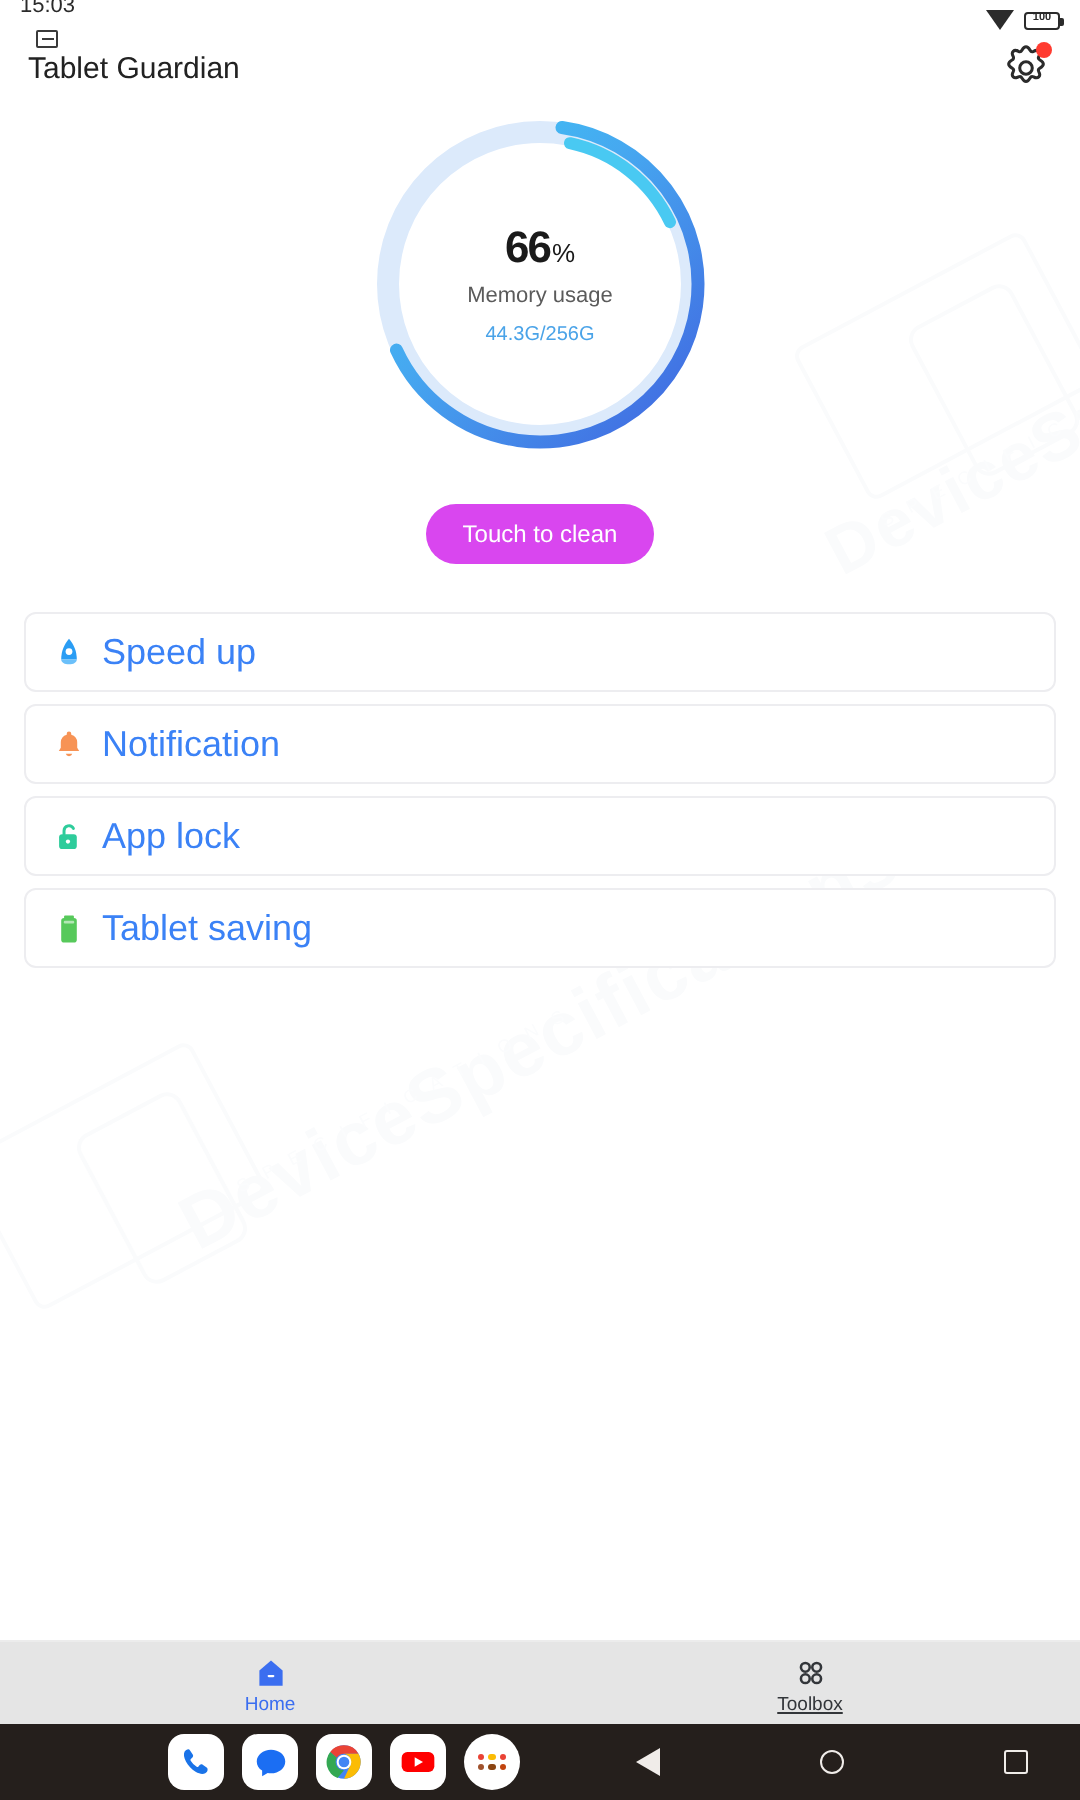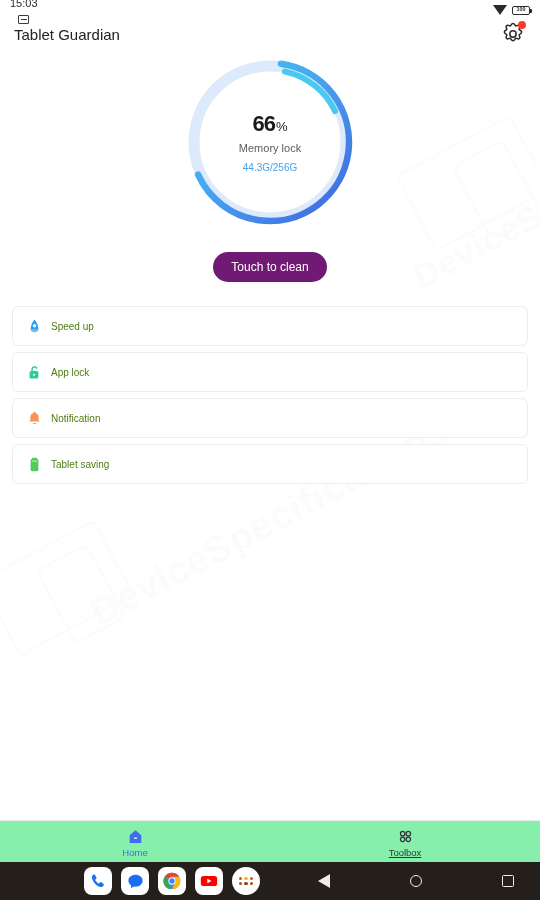--- a/index.html
+++ b/index.html
@@ -64,36 +64,36 @@
                   display:flex; flex-direction:column; align-items:center;
                   justify-content:center; }
   .g-pct { display:flex; align-items:baseline; color:#1a1a1a; }
   .g-num { font-size:22px; font-weight:700; letter-spacing:-1px; }
   .g-sym { font-size:13px; font-weight:500; margin-left:1px; }
   .g-label { font-size:11px; color:#5b5b5b; margin-top:5px; }
   .g-sub { font-size:10px; color:#4aa3e8; margin-top:8px; }
 
   
   .clean-btn { position:absolute; top:252px; left:213px; width:114px; height:30px;
-               background:#701a75; color:#fff; border:none; border-radius:16px;
+               background:#d946ef; color:#fff; border:none; border-radius:16px;
                font-size:12px; font-family:"Liberation Sans", sans-serif;
                cursor:pointer; display:flex; align-items:center; justify-content:center; }
 
   
   .list { position:absolute; top:306px; left:12px; width:516px; }
   .row { height:40px; background:#fff; border:1px solid #ededf0; border-radius:6px;
          display:flex; align-items:center; padding:0 12px; margin-bottom:6px;
          cursor:pointer; }
   .row-ico { width:18px; height:18px; margin-right:8px; display:flex;
              align-items:center; justify-content:center; flex:0 0 18px; }
-  .row-label { font-size:10px; color:#4d7c0f; }
+  .row-label { font-size:18px; color:#3b82f6; }
 
   
   .tabs { position:absolute; top:820px; left:0; width:540px; height:45px;
-          border-top:1px solid #ececec; background:#86efac; display:flex; }
+          border-top:1px solid #ececec; background:#e5e5e5; display:flex; }
   .tab { flex:1; display:flex; flex-direction:column; align-items:center;
          justify-content:center; gap:2px; cursor:pointer; }
   .tab-label { font-size:9.5px; }
   .tab.active .tab-label { color:#3b6ef0; }
   .tab.idle .tab-label { color:#33363a;text-decoration:underline; }
 
   
   .sysbar { position:absolute; top:862px; left:0; width:540px; height:38px;
             background:#251f1c; display:flex; align-items:center; }
   .dock { display:flex; align-items:center; gap:9px; margin-left:84px; }
@@ -163,21 +163,21 @@
 
       <circle cx="88" cy="88" r="79" fill="none" stroke="url(#arcGrad)" stroke-width="6.5" stroke-linecap="round" stroke-dasharray="327 496" transform="rotate(-82 88 88)"></circle>
 
       <circle cx="88" cy="88" r="72" fill="none" stroke="#49c9f2" stroke-width="6" stroke-linecap="round" stroke-dasharray="66 453" transform="rotate(-78 88 88)"></circle>
     </svg>
     <div class="gauge-center">
       <div class="g-pct">
         <span class="g-num">66</span>
         <span class="g-sym">%</span>
       </div>
-      <div class="g-label">Memory lock</div>
+      <div class="g-label">Memory usage</div>
       <div class="g-sub">44.3G/256G</div>
     </div>
   </div>
 
   <button class="clean-btn">Touch to clean</button>
 
   <div class="list">
 
     <div class="row">
       <span class="row-ico">
@@ -186,36 +186,36 @@
           <path d="M6.5 16.5c0 2 2.4 3.5 5.5 3.5s5.5-1.5 5.5-3.5z" fill="#6bc0fa"></path>
           <circle cx="12" cy="11" r="2.4" fill="#ffffff"></circle>
         </svg>
       </span>
       <span class="row-label">Speed up</span>
     </div>
 
     <div class="row">
       <span class="row-ico">
         <svg width="17" height="17" viewBox="0 0 24 24">
+          <path d="M12 2.5a1.6 1.6 0 0 1 1.6 1.6v.6A5.8 5.8 0 0 1 17.8 10v4l1.4 2.3H4.8L6.2 14v-4a5.8 5.8 0 0 1 4.2-5.3v-.6A1.6 1.6 0 0 1 12 2.5z" fill="#f79355"></path>
+          <path d="M9.7 18.2a2.4 2.4 0 0 0 4.6 0z" fill="#f79355"></path>
+        </svg>
+      </span>
+      <span class="row-label">Notification</span>
+    </div>
+
+    <div class="row">
+      <span class="row-ico">
+        <svg width="17" height="17" viewBox="0 0 24 24">
           <path d="M8.5 10V7.5a3.5 3.5 0 0 1 6.6-1.6" fill="none" stroke="#2ecc9b" stroke-width="2.1" stroke-linecap="round"></path>
           <rect x="5" y="10" width="12.5" height="10.5" rx="2.2" fill="#2ecc9b"></rect>
           <circle cx="11.25" cy="15.2" r="1.5" fill="#ffffff"></circle>
         </svg>
       </span>
       <span class="row-label">App lock</span>
-    </div>
-
-    <div class="row">
-      <span class="row-ico">
-        <svg width="17" height="17" viewBox="0 0 24 24">
-          <path d="M12 2.5a1.6 1.6 0 0 1 1.6 1.6v.6A5.8 5.8 0 0 1 17.8 10v4l1.4 2.3H4.8L6.2 14v-4a5.8 5.8 0 0 1 4.2-5.3v-.6A1.6 1.6 0 0 1 12 2.5z" fill="#f79355"></path>
-          <path d="M9.7 18.2a2.4 2.4 0 0 0 4.6 0z" fill="#f79355"></path>
-        </svg>
-      </span>
-      <span class="row-label">Notification</span>
     </div>
 
 
     <div class="row">
       <span class="row-ico">
         <svg width="17" height="17" viewBox="0 0 24 24">
           <rect x="8.5" y="2.5" width="7" height="2.2" rx="0.8" fill="#57c95b"></rect>
           <rect x="6.5" y="4.2" width="11" height="17.3" rx="2" fill="#57c95b"></rect>
           <rect x="8.3" y="6.2" width="7.4" height="2" rx="0.8" fill="#ffffff" opacity="0.55"></rect>
         </svg>

